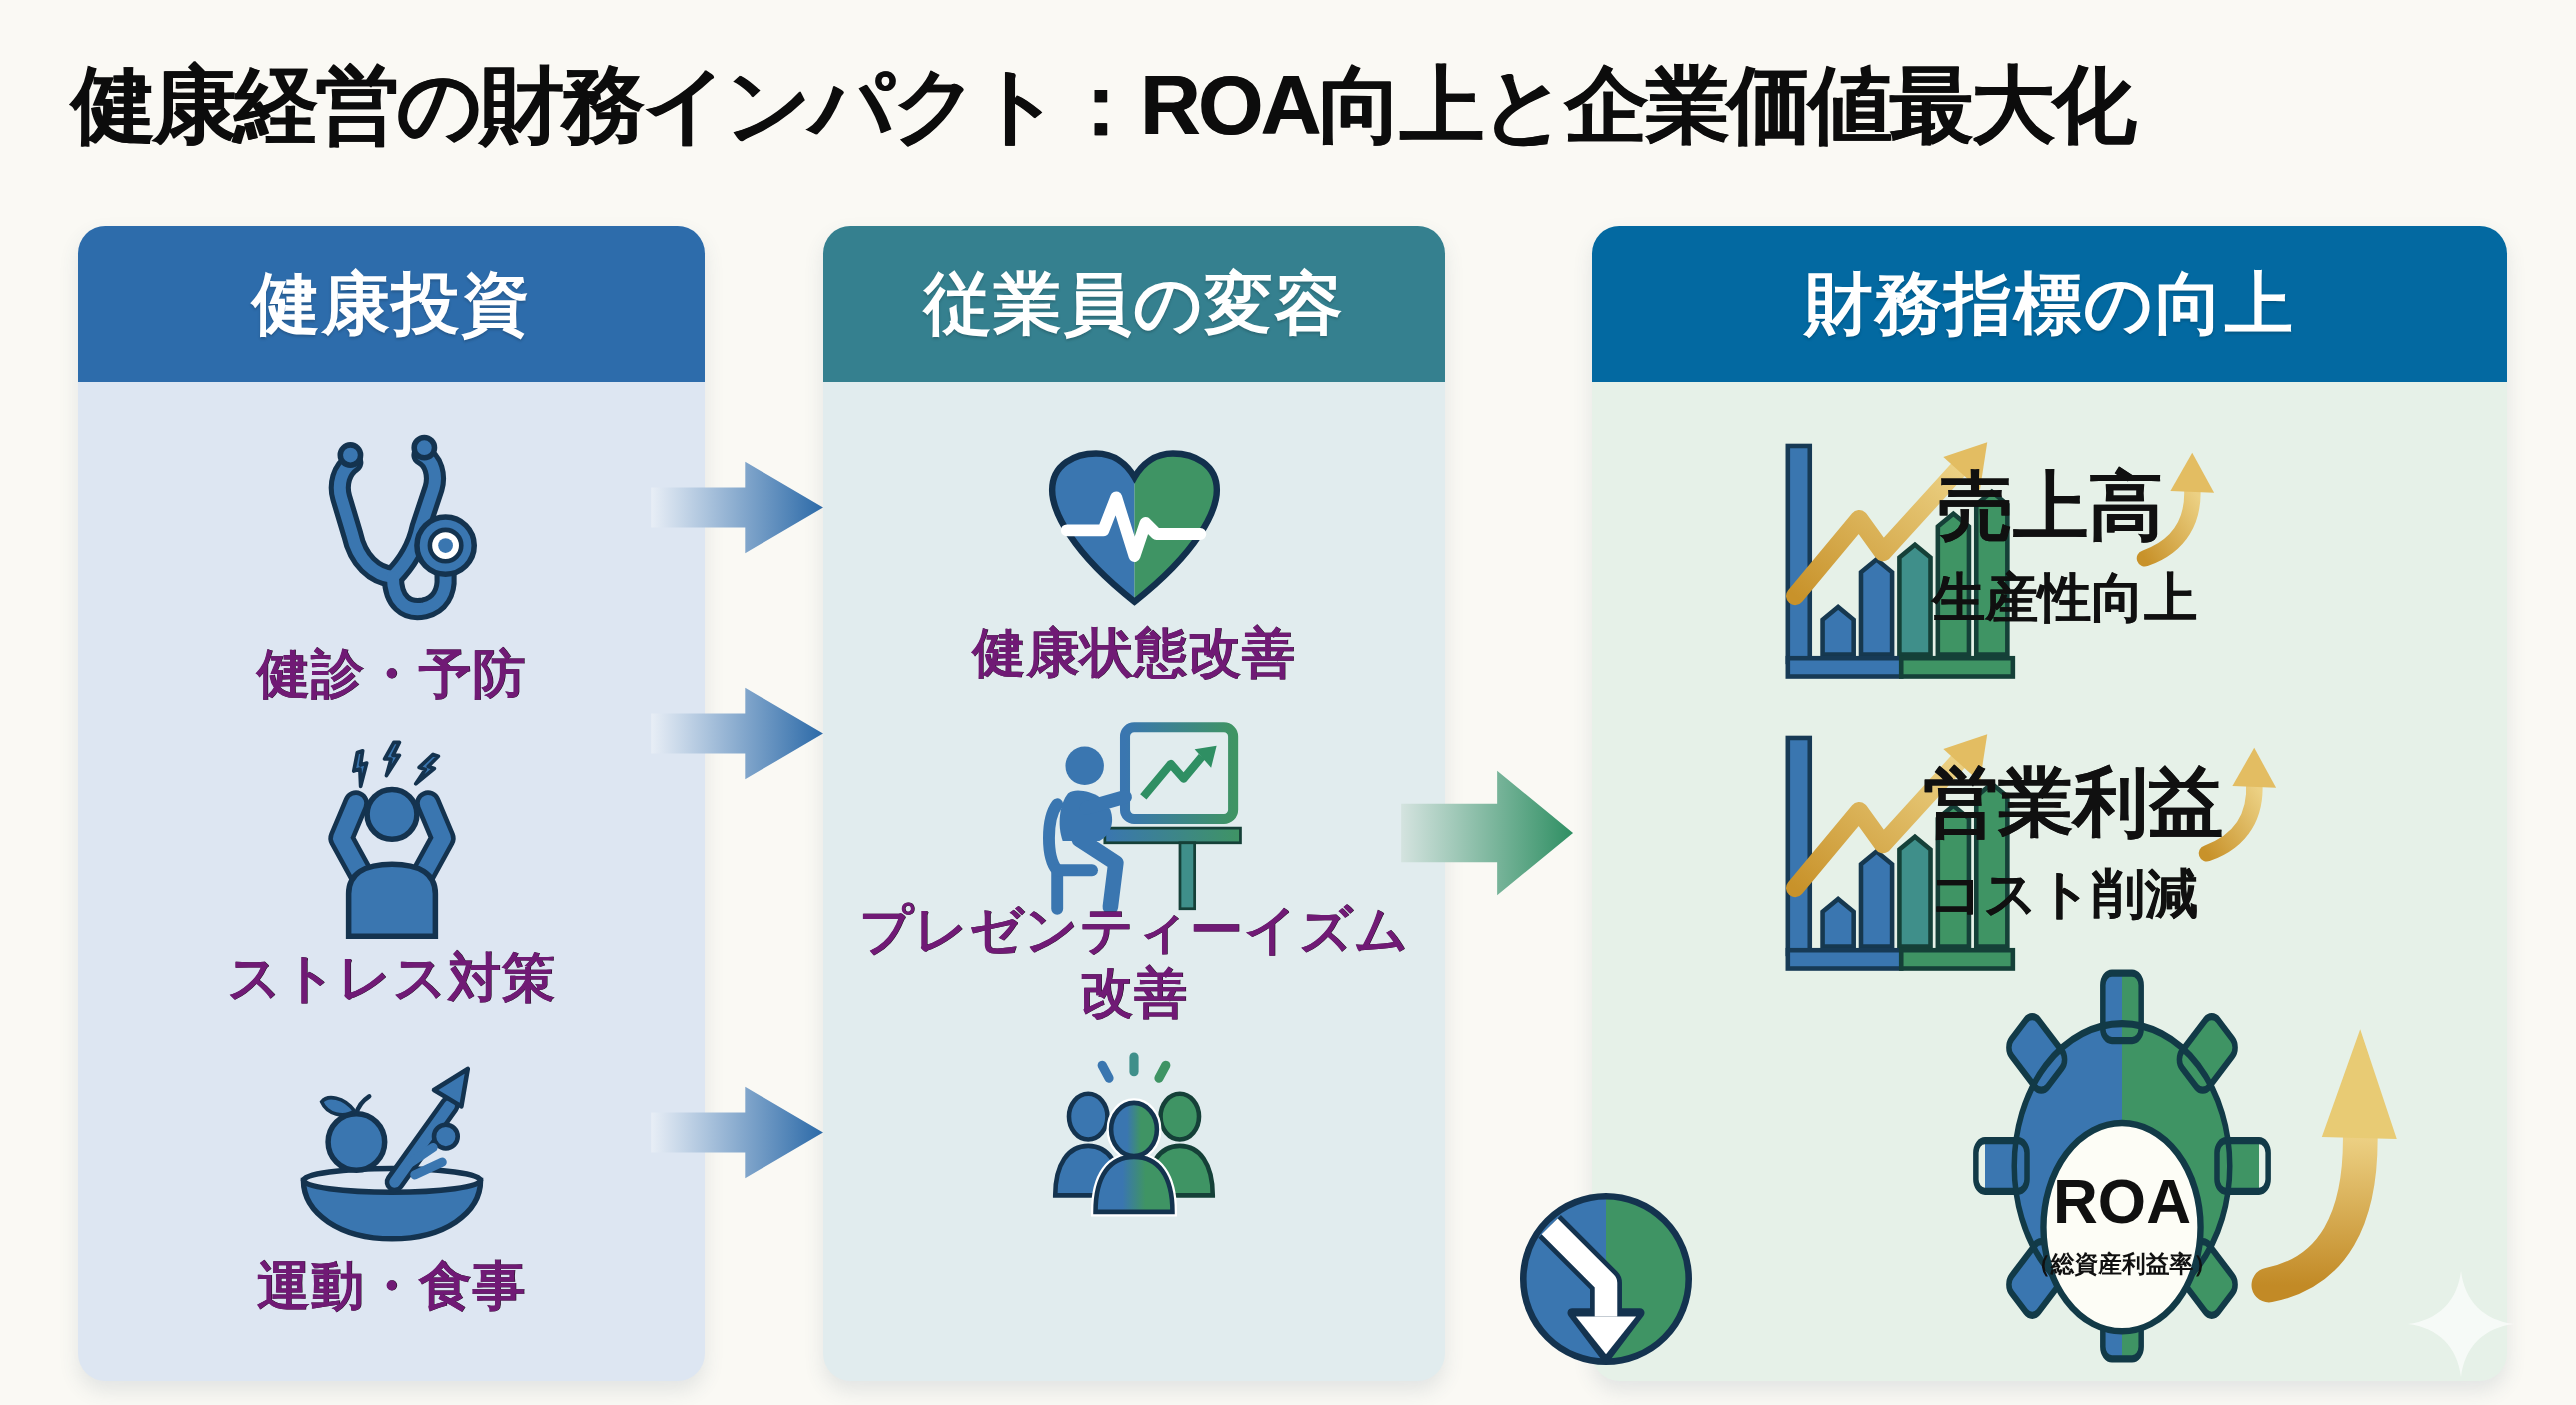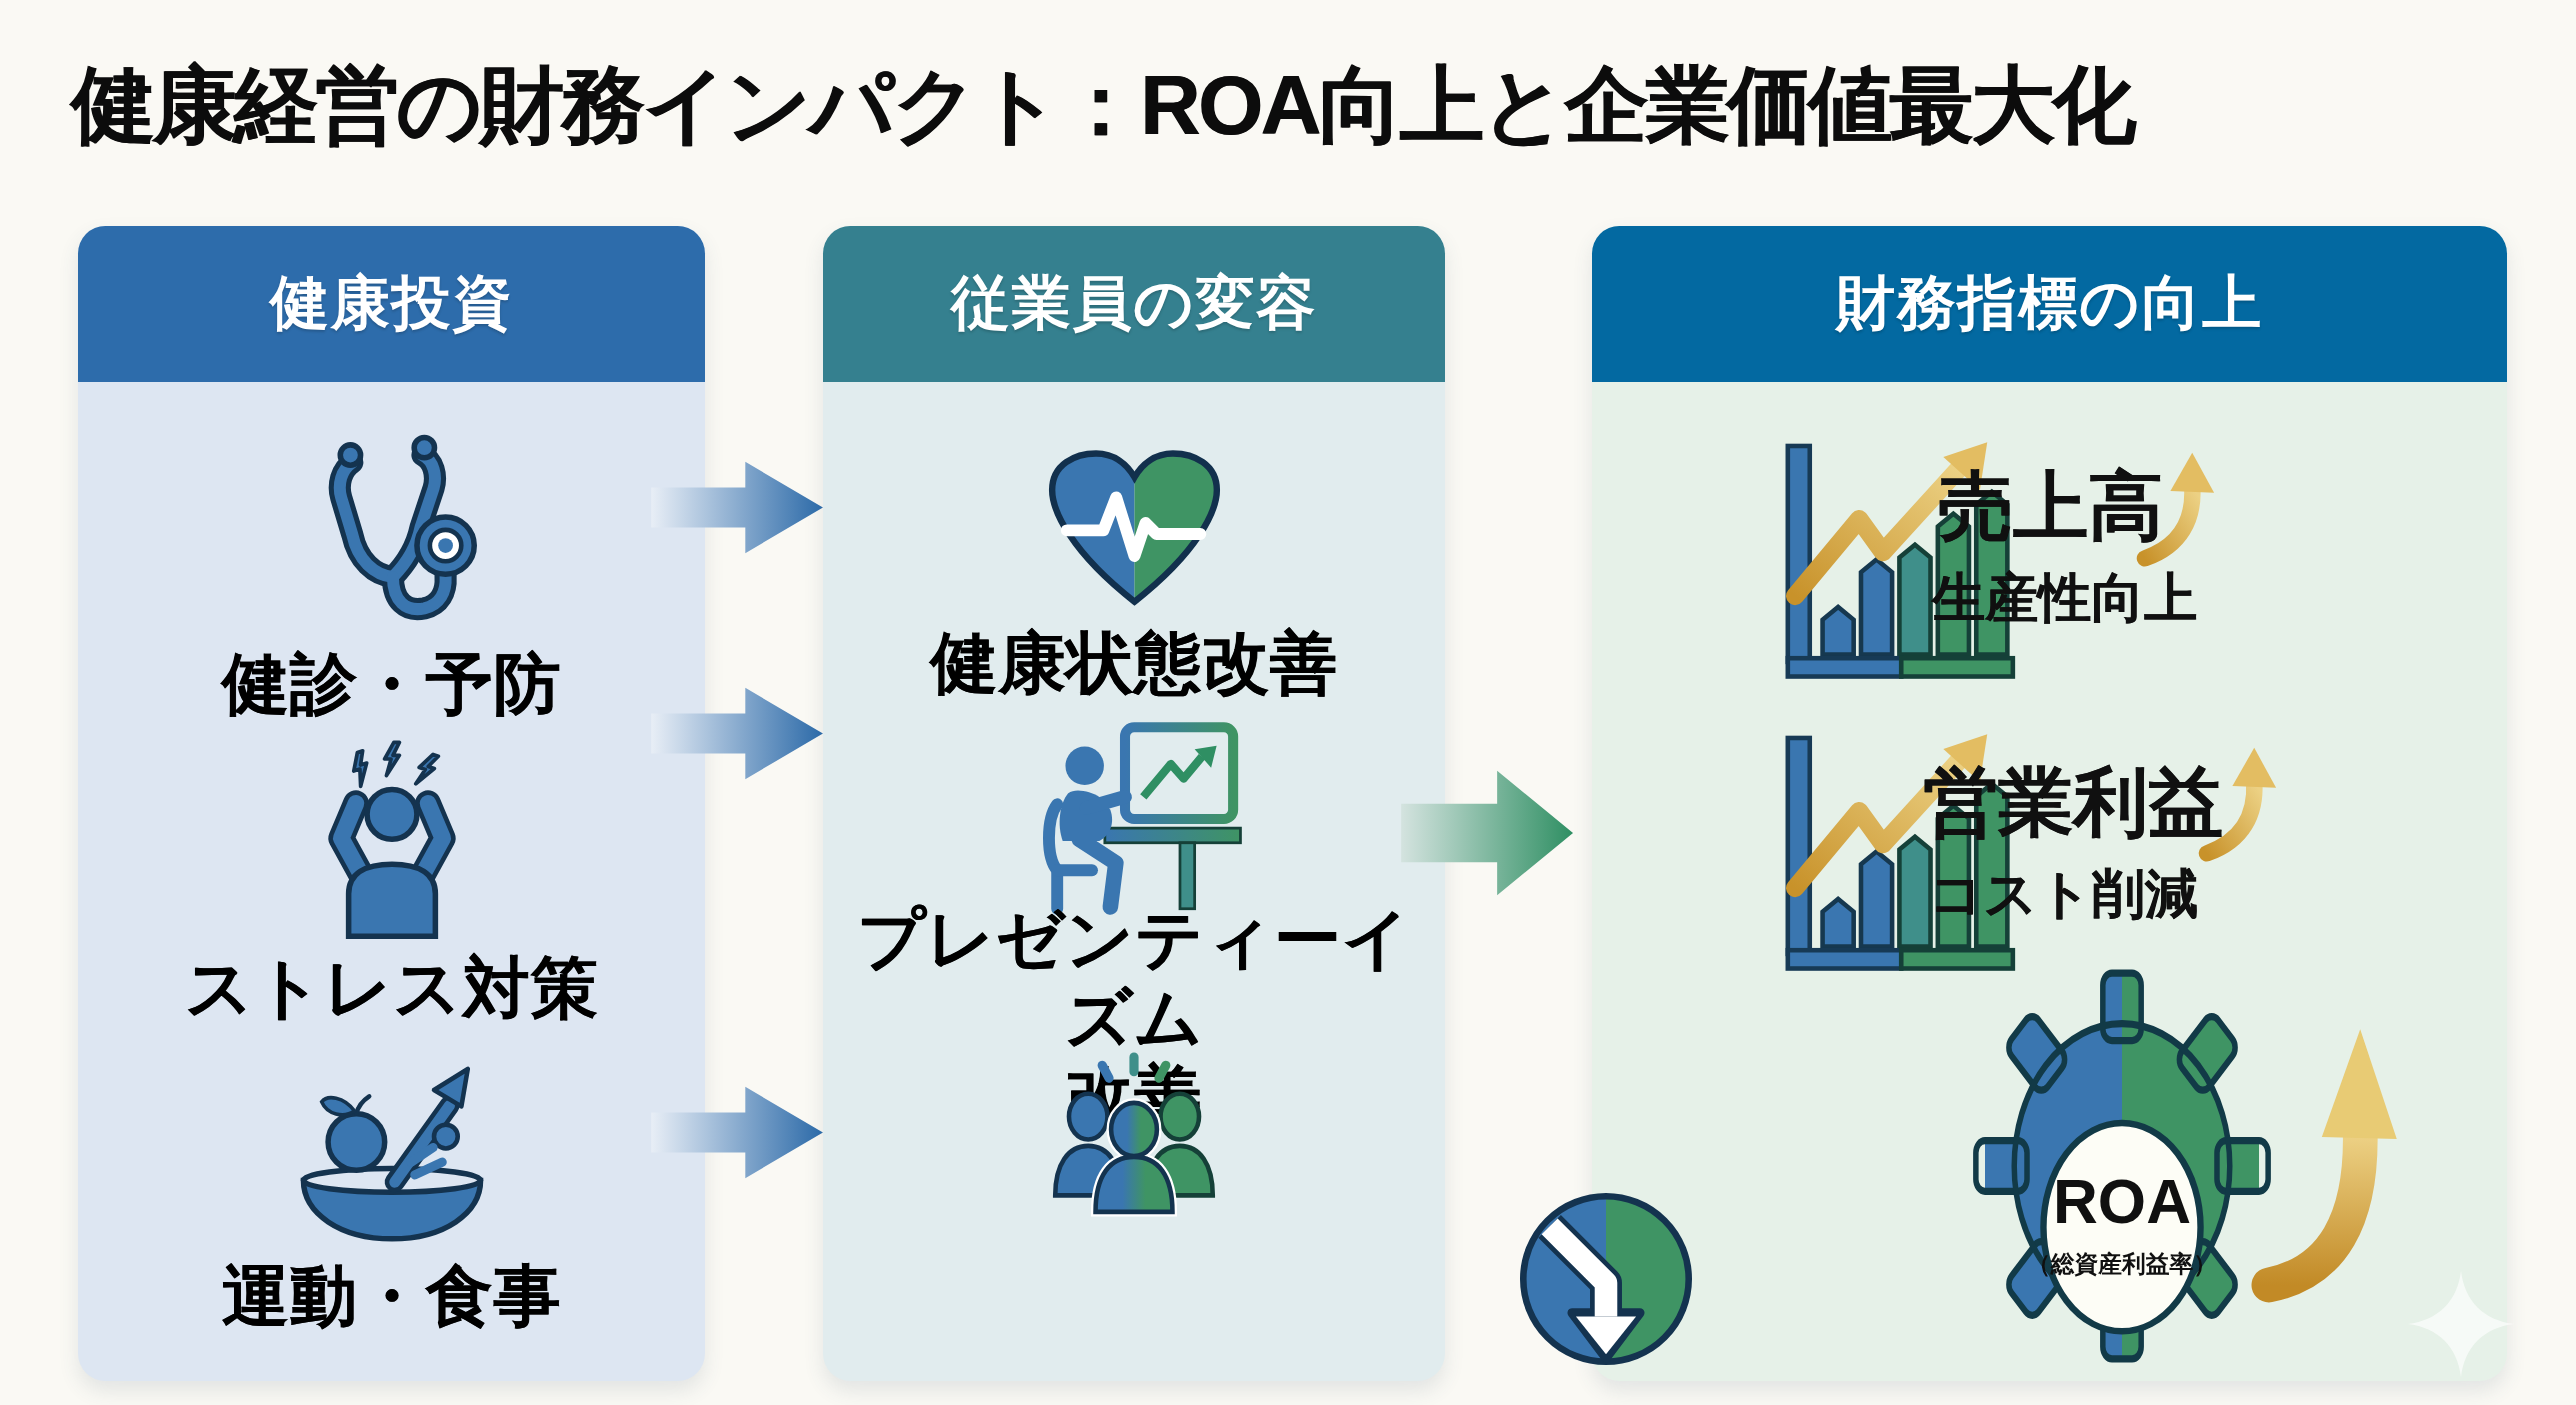--- a/index.html
+++ b/index.html
@@ -3,29 +3,29 @@
 <meta charset="utf-8">
 <style>
   html,body{margin:0;padding:0;background:#faf9f4;}
   #canvas{position:relative;width:2576px;height:1405px;background:#faf9f4;overflow:hidden;
           font-family:"Liberation Sans","DejaVu Sans",sans-serif;color:#101010;margin-top:32px;}
   .abs{position:absolute;}
   #main-title{left:71px;top:16.5px;width:2470px;font-size:84px;font-weight:900;color:#0c0c0c;
               letter-spacing:-2.7px;white-space:nowrap;text-shadow:0.9px 0 #0c0c0c;}
   .panel{position:absolute;top:194px;border-radius:27.4px;box-shadow:0 9.1px 20px rgba(60,80,110,.12);}
   .panel-h{position:absolute;left:0;top:0;width:100%;height:156px;border-radius:27.4px 27.4px 0 0;
-           display:flex;align-items:center;justify-content:center;font-size:59px;font-weight:900;
+           display:flex;align-items:center;justify-content:center;font-size:68px;font-weight:900;
            color:#ffffff;letter-spacing:1.8px;text-shadow:0 1.8px 2.7px rgba(0,0,0,.18);text-align:right;}
   #panel-1{left:78px;width:627px;height:1155px;background:#dde6f2;}
   #panel-1 .panel-h{background:#2d6cab;}
   #panel-2{left:823px;width:622px;height:1155px;background:#e1ecee;}
   #panel-2 .panel-h{background:#35808f;}
   #panel-3{left:1592px;width:915px;height:1155px;background:#e6f1e8;}
   #panel-3 .panel-h{background:#0369a1;}
-  .lbl{position:absolute;width:100%;text-align:center;font-size:67px;font-weight:900;color:#000000;
+  .lbl{position:absolute;width:100%;text-align:center;font-size:53px;font-weight:900;color:#701a75;
        letter-spacing:0.9px;text-shadow:0.5px 0 #101010;}
   .lbl2{line-height:1.18;}
   .icon{position:absolute;}
   .fin-title{position:absolute;font-size:75px;font-weight:900;white-space:nowrap;text-shadow:0.5px 0 #101010;}
   .fin-sub{position:absolute;font-size:53px;font-weight:800;white-space:nowrap;text-shadow:0.4px 0 #101010;}
   .fin-lines{position:absolute;font-size:58px;font-weight:900;line-height:1.2;white-space:nowrap;text-shadow:0.5px 0 #101010;}
   svg{display:block;overflow:visible;}
 </style>
 </head>
 <body>

